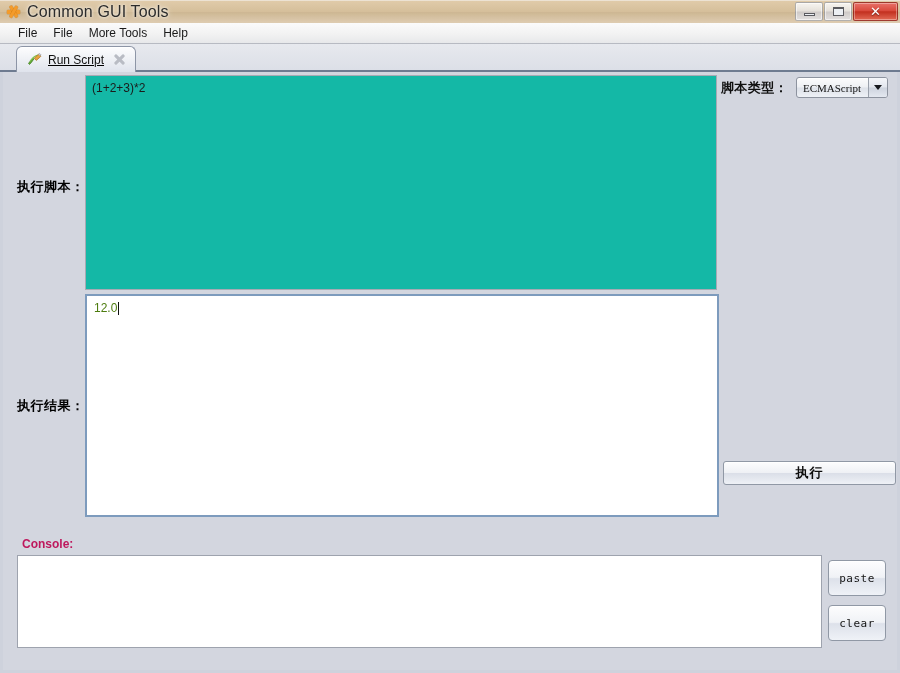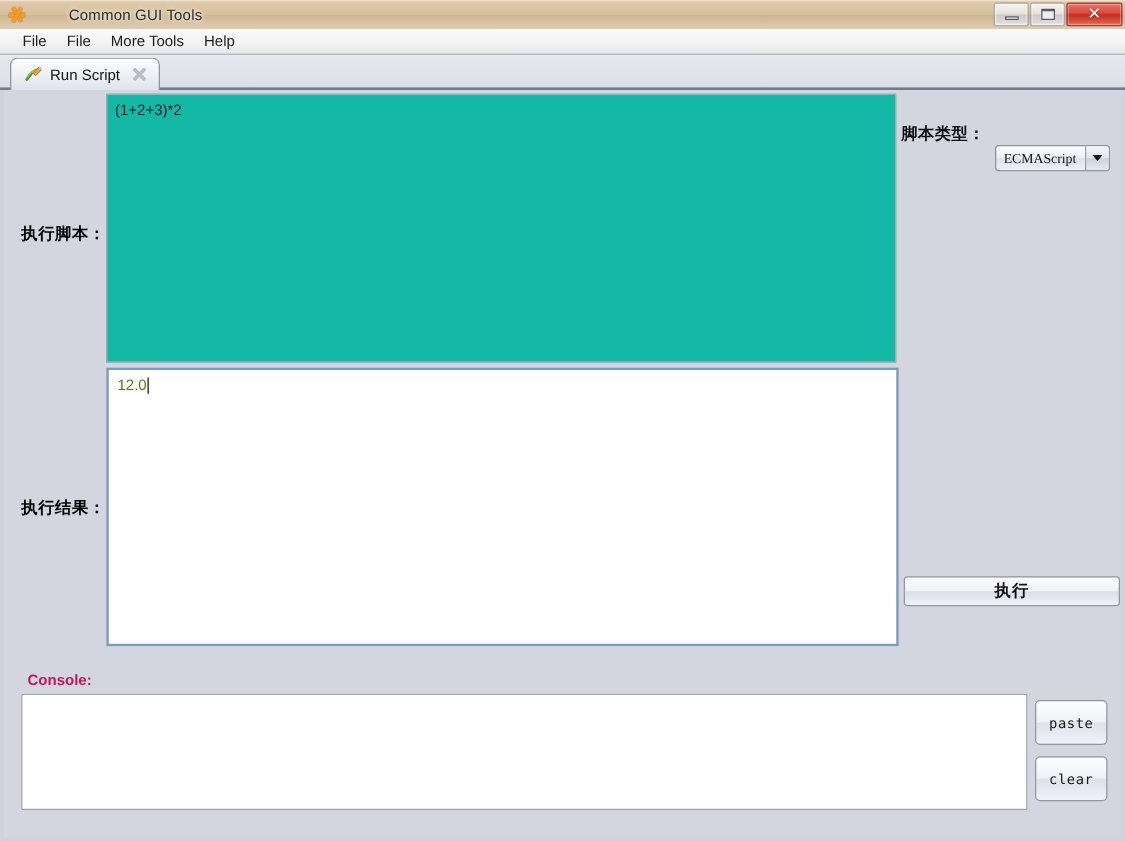--- a/index.html
+++ b/index.html
@@ -62,26 +62,25 @@
     transform-origin: center;
     margin-left: -6.5px; margin-top: -1.7px;
     border-radius: 1px;
     box-shadow: 0 0 0 0.5px rgba(190,110,10,0.45);
   }
   #app-icon .s1 { transform: rotate(0deg); }
   #app-icon .s2 { transform: rotate(60deg); }
   #app-icon .s3 { transform: rotate(120deg); }
 
   #window-title {
-    font-size: 12px;
+    font-size: 16px;
     color: #2b2b2b;
     letter-spacing: 0.15px;
     text-shadow: 0 0 3px rgba(255,255,255,0.9), 0 0 6px rgba(255,255,255,0.7);
     white-space: nowrap;
-    margin-left: 28px;
   }
 
   #window-buttons {
     position: absolute;
     right: 2px; top: 1px;
     display: flex;
     gap: 0;
   }
   .winbtn {
     width: 28px; height: 19px;
@@ -149,23 +148,24 @@
   }
 
   
   #tabstrip {
     flex: 0 0 28px;
     height: 28px;
     position: relative;
     background: linear-gradient(180deg, #e7e9ee 0%, #dcdfe7 100%);
     display: flex;
     align-items: flex-end;
-    padding-left: 8px;
+    padding-left: 16px;
     box-sizing: border-box;
     border-bottom: 2px solid #6e7b90;
+    text-decoration: underline;
   }
   #tab-run-script {
     height: 26px;
     display: flex;
     align-items: center;
     padding: 0 9px 0 10px;
     background: linear-gradient(180deg, #fdfdfe 0%, #f0f2f6 45%, #dfe3ec 100%);
     border: 1px solid #8d95a6;
     border-bottom: none;
     border-radius: 6px 6px 0 0;
@@ -304,21 +304,20 @@
   #script-type-combo {
     display: flex;
     align-items: stretch;
     height: 21px;
     border: 1px solid #8d939f;
     border-radius: 3px;
     background: linear-gradient(180deg, #fcfcfd 0%, #eef0f4 48%, #dde1e9 52%, #eef1f6 100%);
     box-sizing: border-box;
     overflow: hidden;
     box-shadow: inset 0 1px 0 rgba(255,255,255,0.9);
-    margin-top: 39px;
   }
   #script-type-value {
     font-size: 11px;
     font-family: "Liberation Serif", serif;
     color: #121212;
     padding: 0 7px 0 6px;
     display: flex;
     align-items: center;
     white-space: nowrap;
   }

